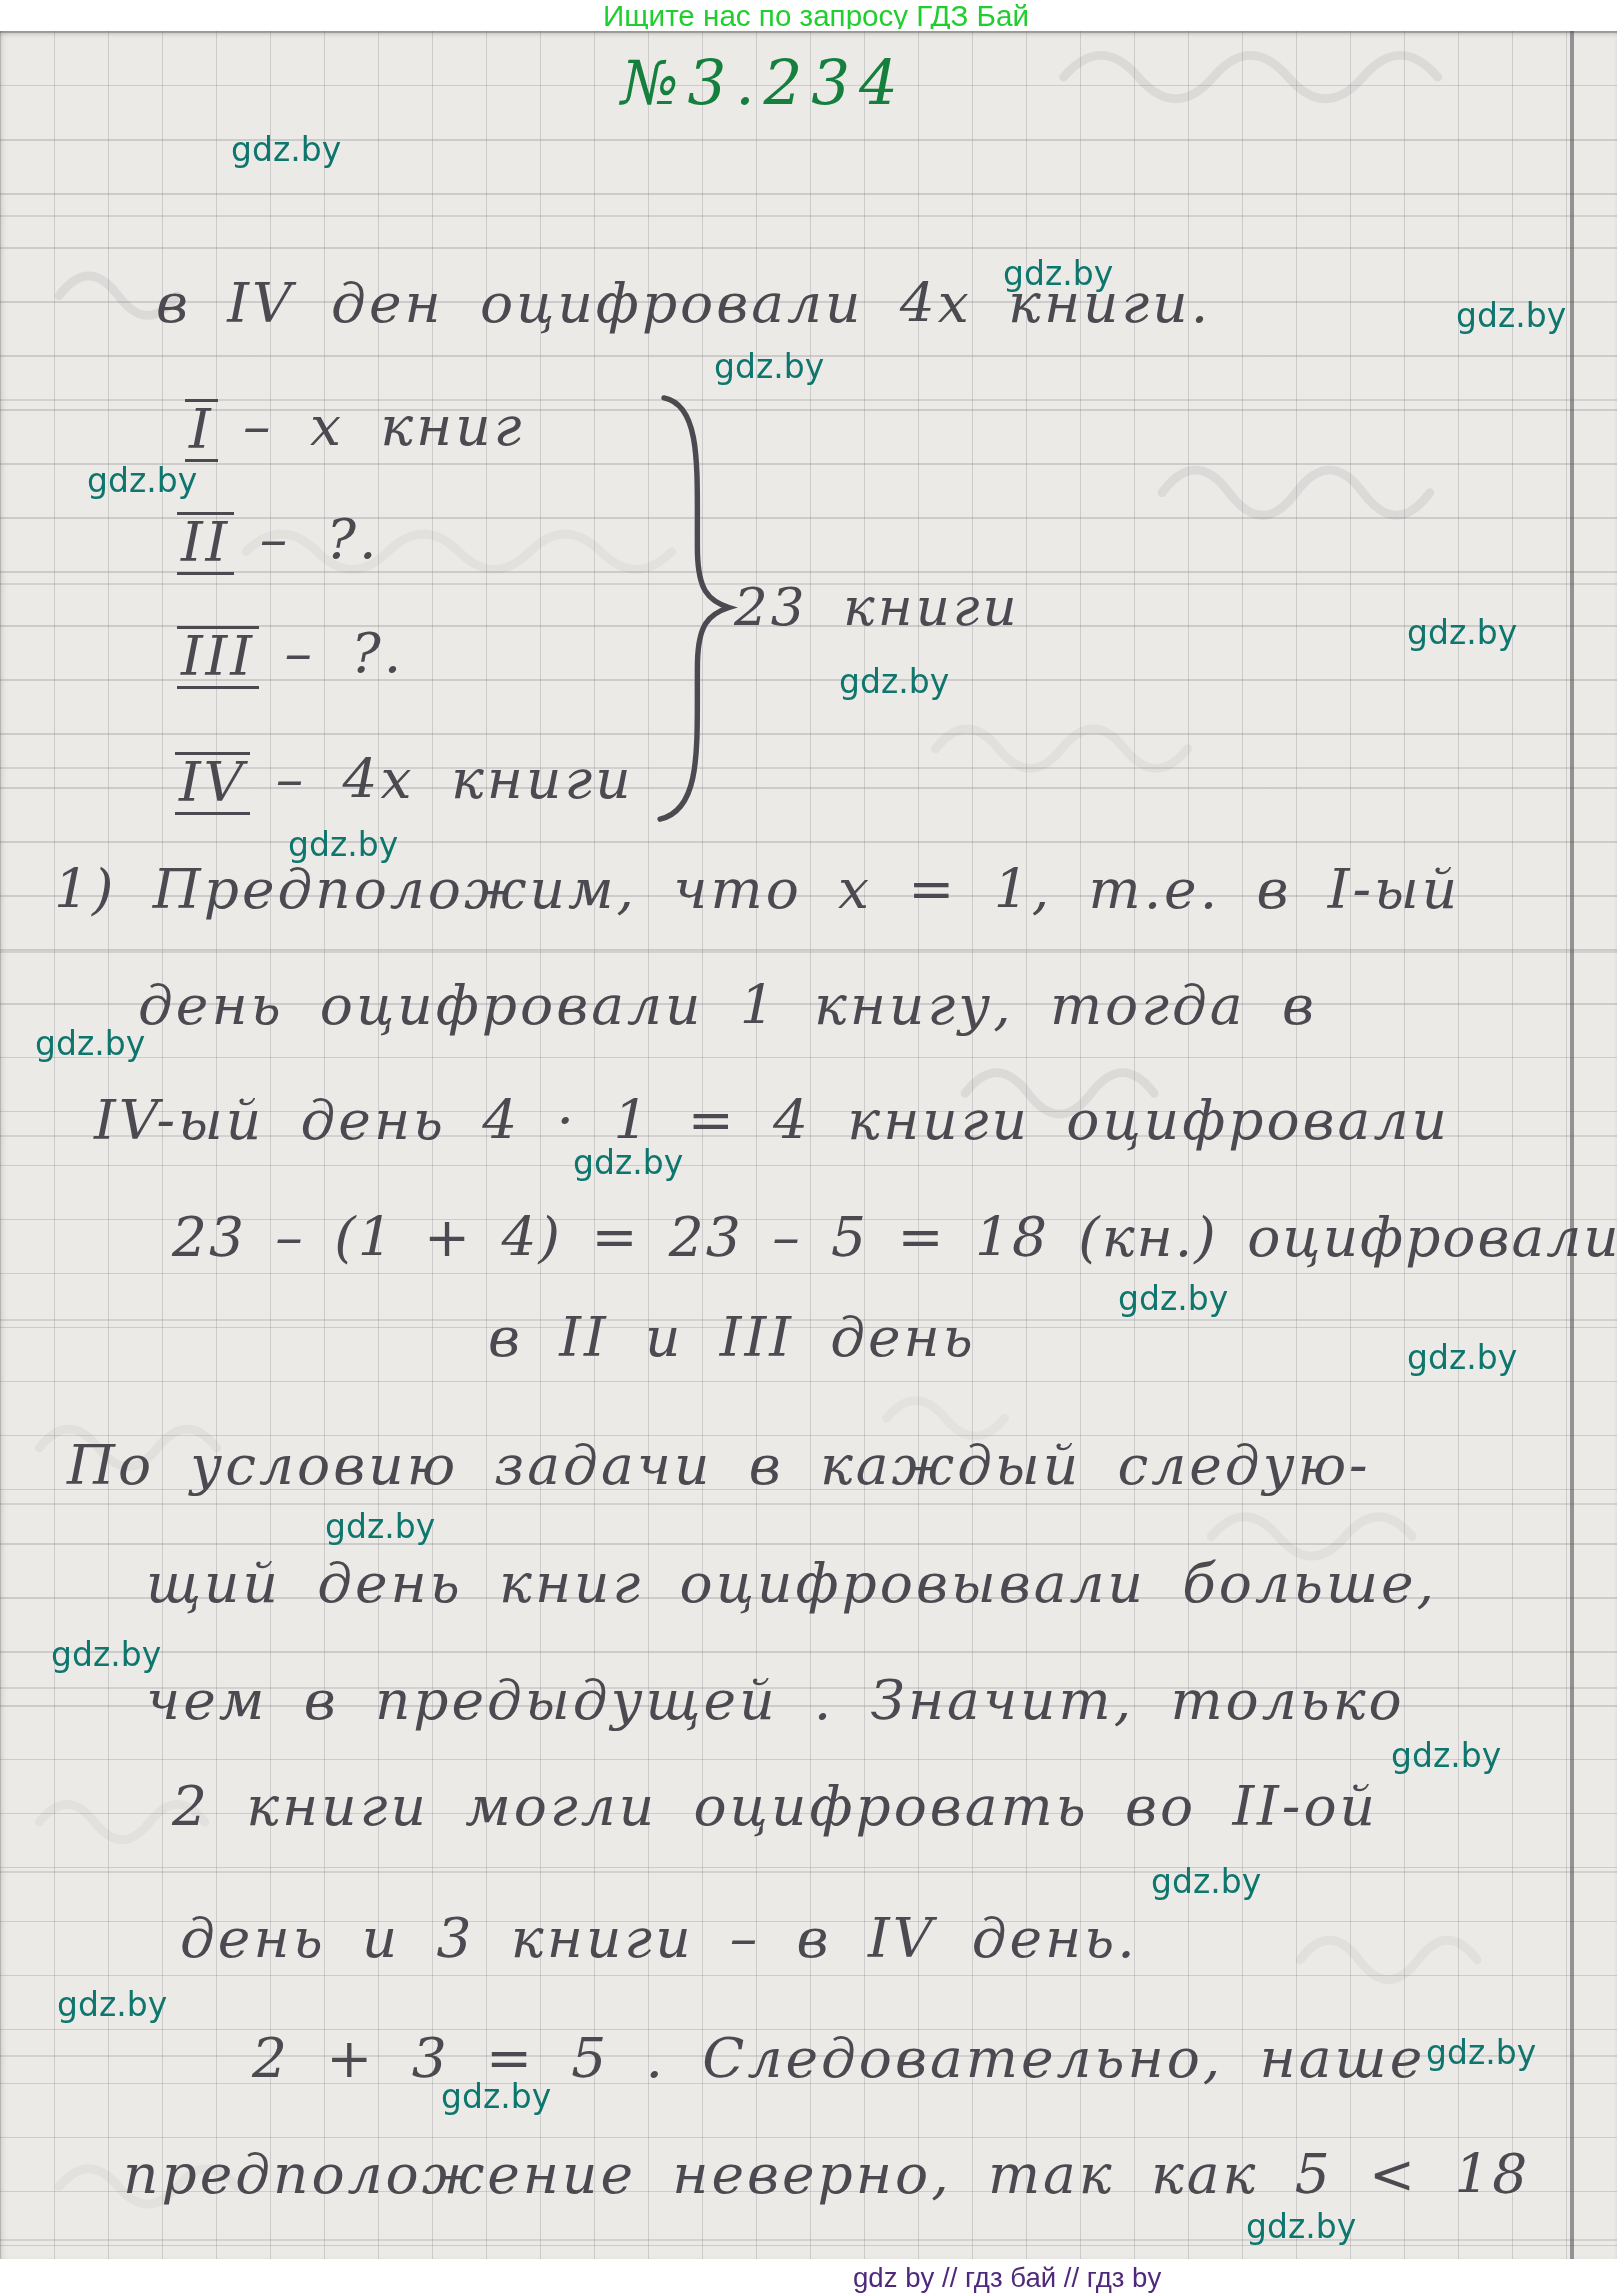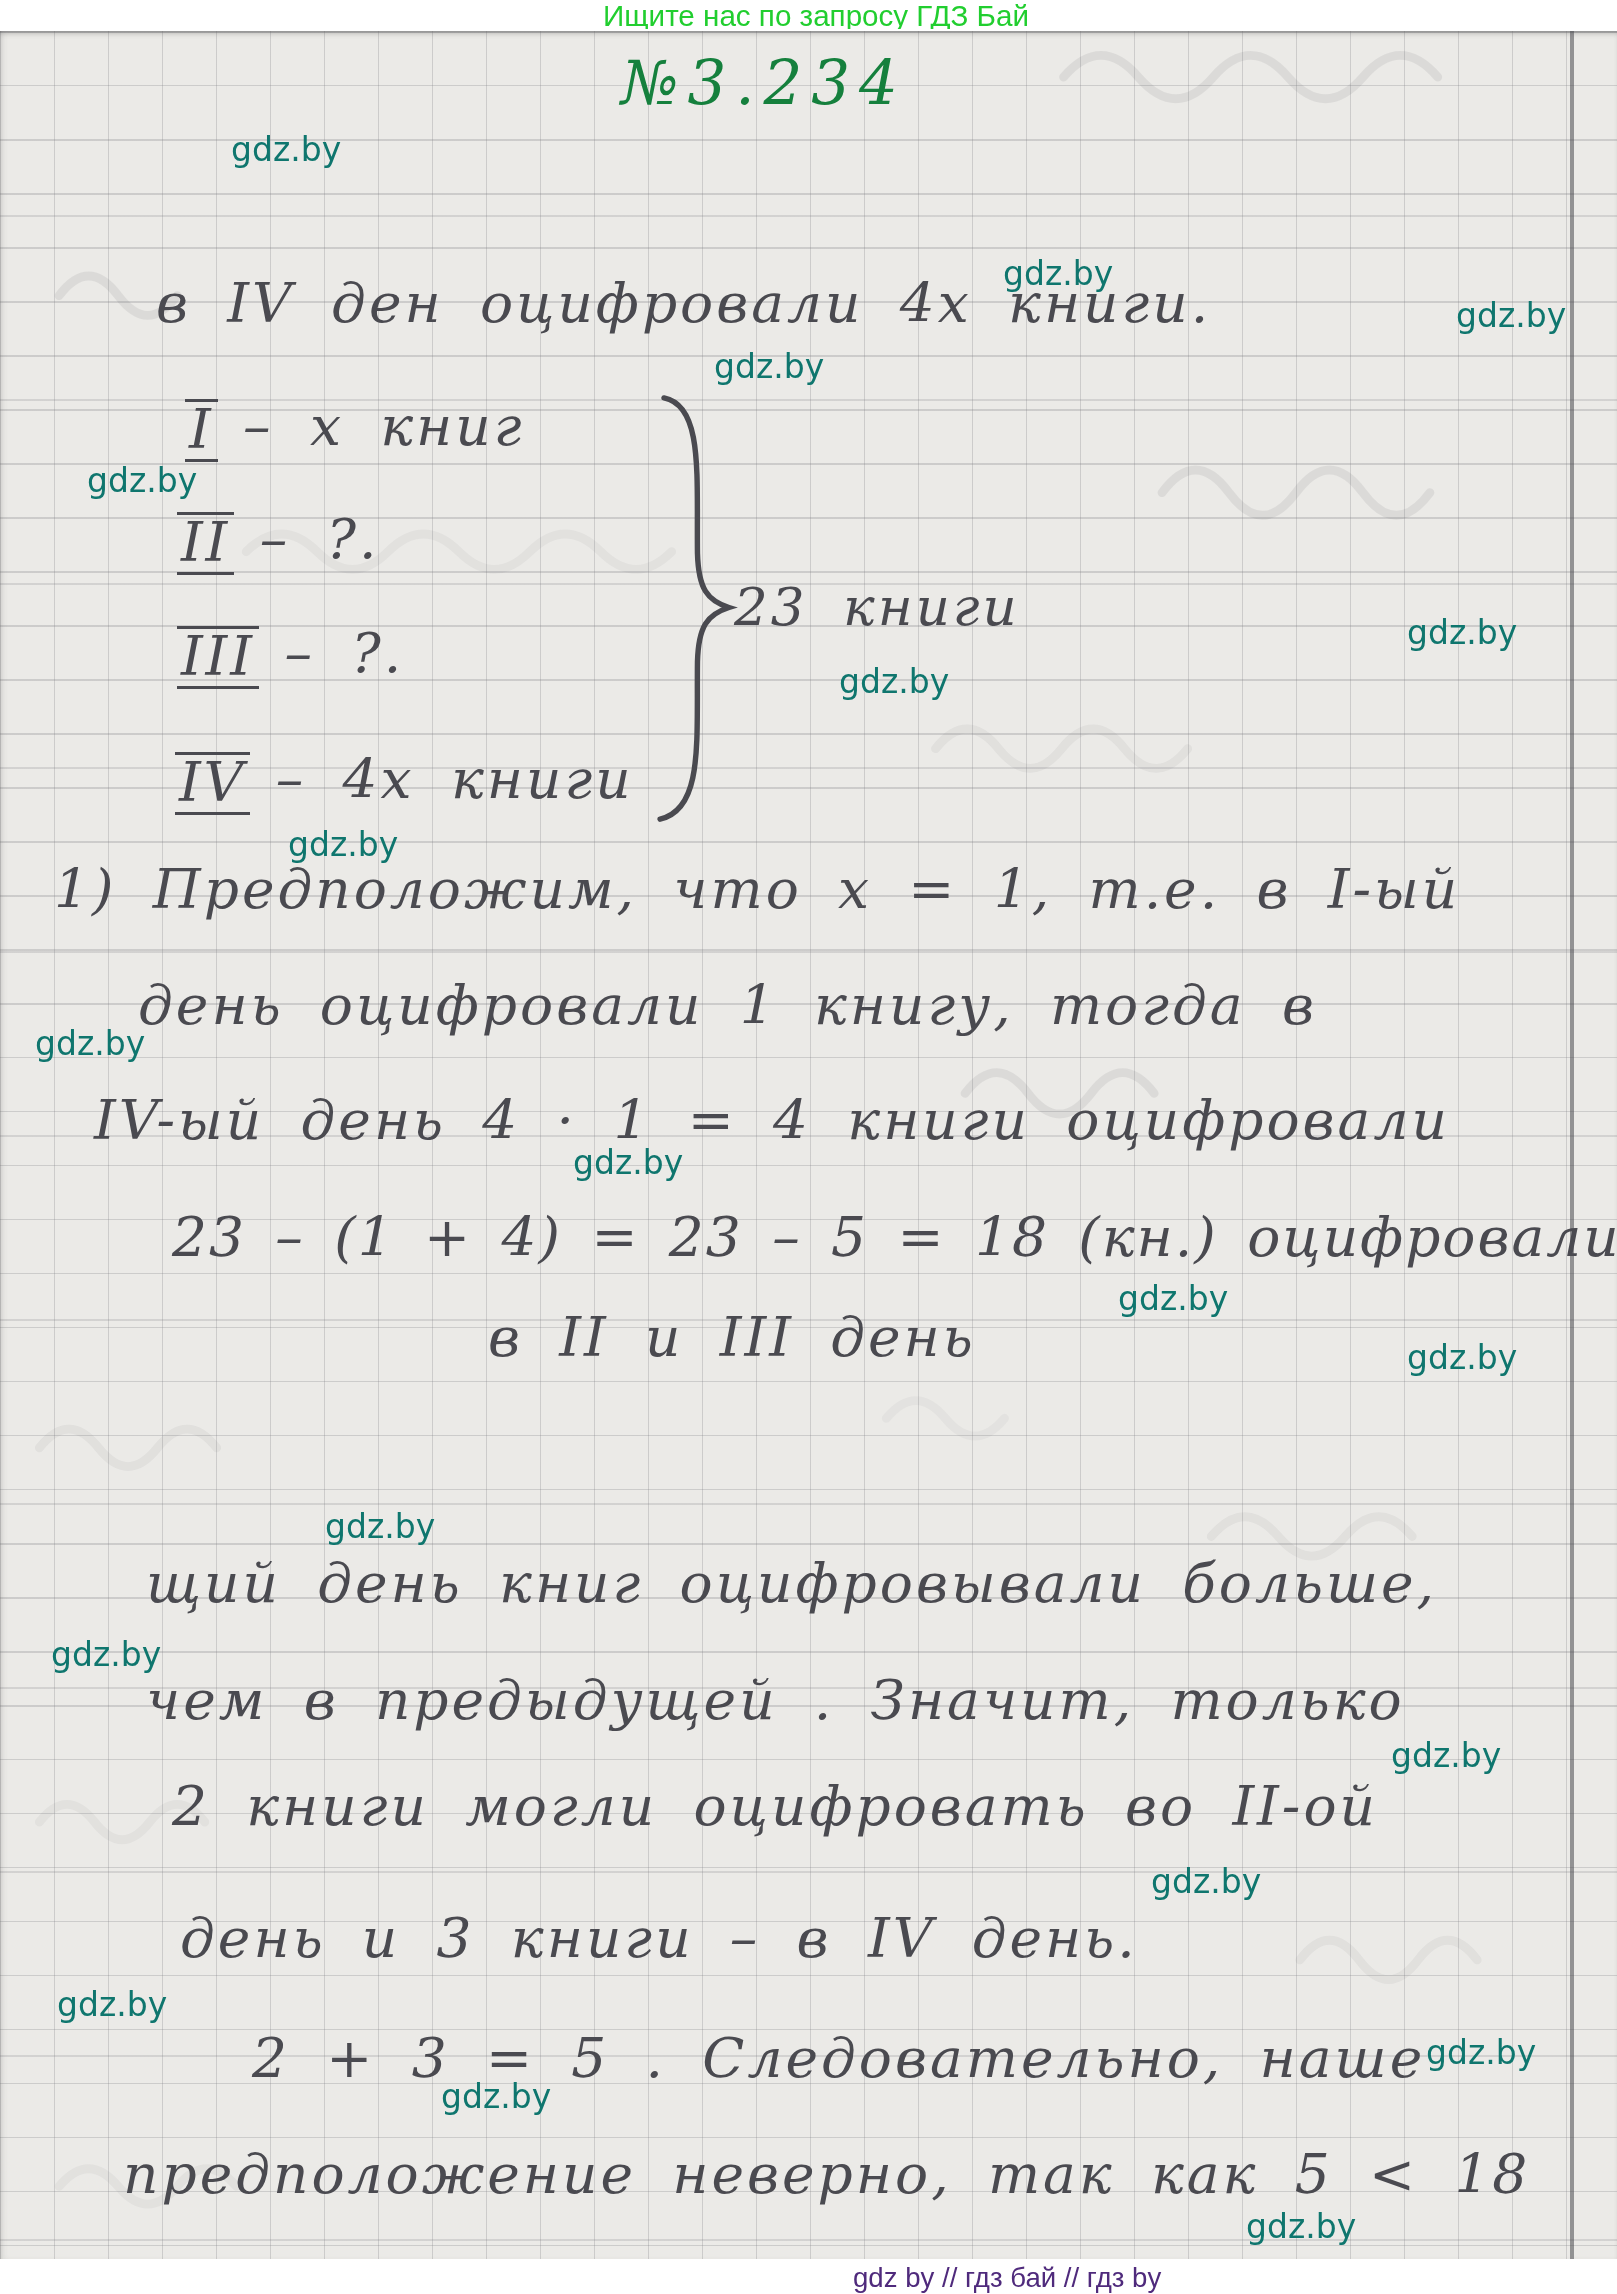--- a/index.html
+++ b/index.html
@@ -98,20 +98,21 @@
   <svg id="brace" viewBox="0 0 88 442" fill="none" stroke="#4a4a50" stroke-width="5.5" stroke-linecap="round">
     <path d="M 12 6 C 52 14 45 84 46 164 C 47 200 56 212 78 219 C 56 226 47 238 46 274 C 45 356 52 424 8 434"></path>
   </svg>
   <div class="hand" style="left:734px;top:576px;font-size:53px;">23 книги</div>
 
   <div class="hand sz" style="left:54px;top:862px;">1) Предположим, что  x = 1,  т.е.  в  I-ый</div>
   <div class="hand sz" style="left:138px;top:978px;">день  оцифровали  1 книгу,  тогда  в</div>
   <div class="hand sz" style="left:94px;top:1093px;">IV-ый  день   4 · 1  =  4 книги  оцифровали</div>
   <div class="hand sz" style="left:172px;top:1210px;letter-spacing:2px;word-spacing:9.9px;">23 – (1 + 4) = 23 – 5 = 18 (кн.)  оцифровали</div>
   <div class="hand sz" style="left:488px;top:1310px;">в  II  и  III  день</div>
+  <div class="hand sz" style="left:67px;top:1438px;">По  условию  задачи  в  каждый  следую-</div>
   <div class="hand sz" style="left:146px;top:1556px;">щий  день  книг  оцифровывали  больше,</div>
   <div class="hand sz" style="left:146px;top:1673px;">чем  в  предыдущей .  Значит,  только</div>
   <div class="hand sz" style="left:172px;top:1779px;">2 книги   могли   оцифровать   во  II-ой</div>
   <div class="hand sz" style="left:180px;top:1911px;">день   и   3 книги   –  в  IV  день.</div>
   <div class="hand sz" style="left:222px;top:2031px;margin-left:30px;">2 + 3 = 5 .   Следовательно,  наше</div>
   <div class="hand sz" style="left:123px;top:2147px;">предположение  неверно,  так как  5 &lt; 18</div>
 
   <span class="wm" style="left:231px;top:130px;">gdz.by</span>
   <span class="wm" style="left:1003px;top:254px;">gdz.by</span>
   <span class="wm" style="left:1456px;top:296px;">gdz.by</span>

